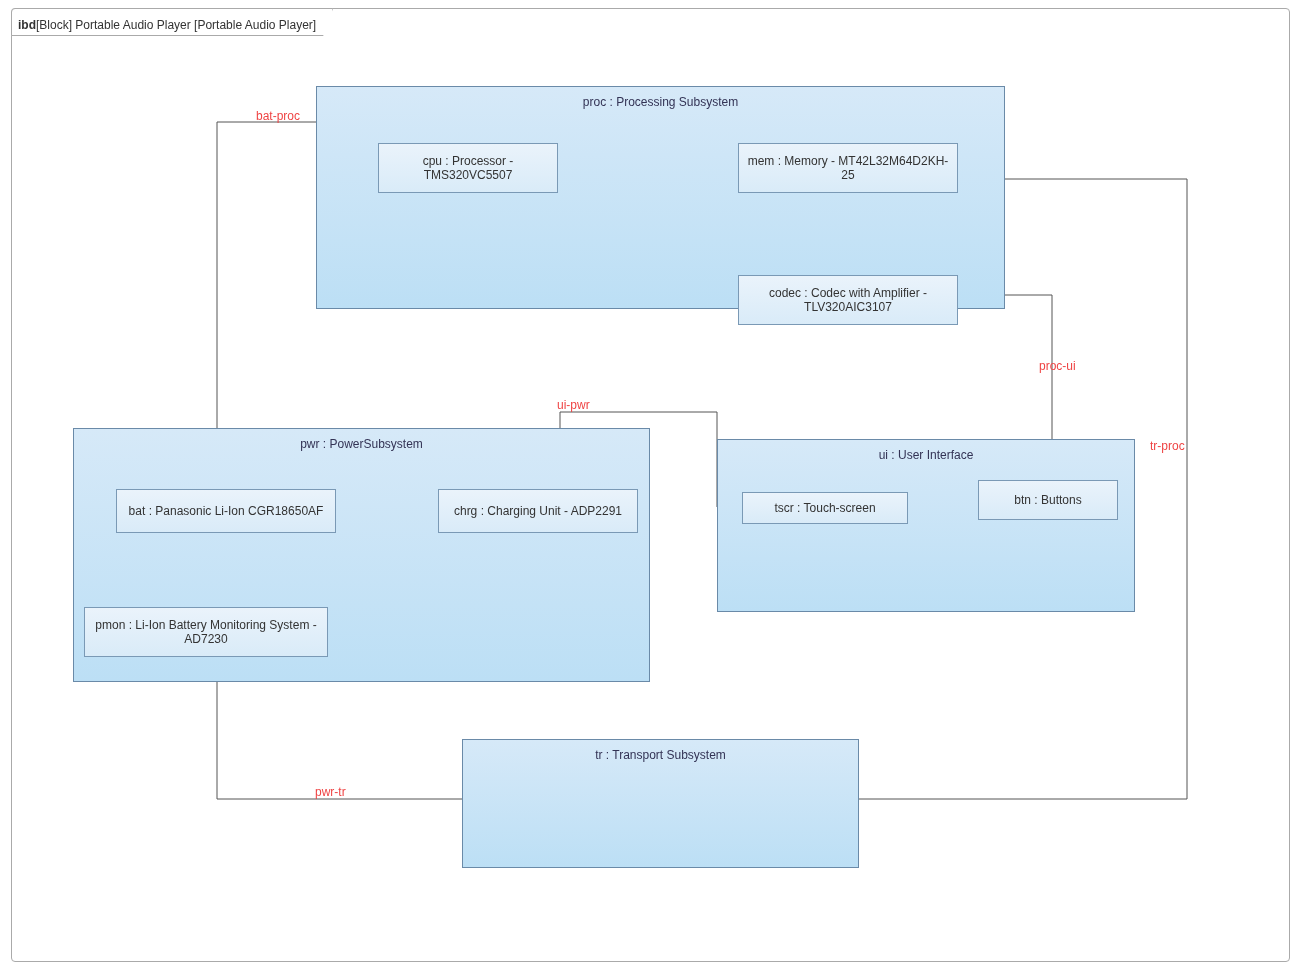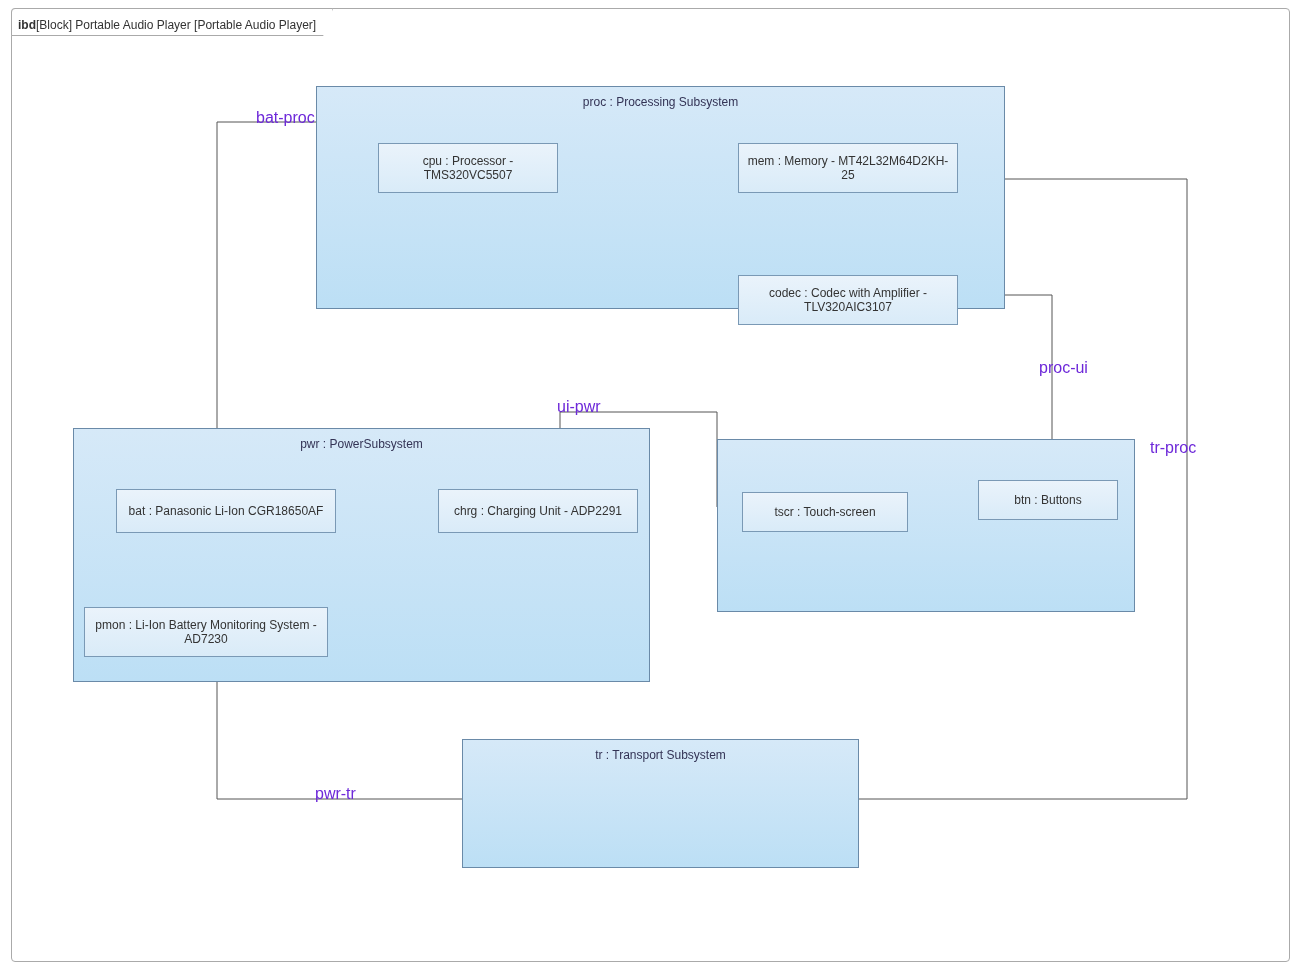--- a/index.html
+++ b/index.html
@@ -58,22 +58,22 @@
     display: flex;
     align-items: center;
     justify-content: center;
     text-align: center;
     padding: 8px 6px;
     font-size: 12px;
     color: #333;
   }
   .label {
     position: absolute;
-    font-size: 16px;
-    color: #6d28d9;
+    font-size: 12px;
+    color: #ef4444;
     white-space: nowrap;
     text-align: center;
   }
   svg.wires {
     position: absolute;
     left: 0; top: 0;
     width: 1279px;
     height: 954px;
     pointer-events: none;
   }
@@ -136,21 +136,22 @@
   </div>
 
   <div class="subsystem" style="left:61px; top:419px; width:577px; height:254px;">
     <div class="title">pwr : PowerSubsystem</div>
     <div class="part" style="left:42px;  top:60px;  width:220px; height:44px;">bat : Panasonic Li-Ion CGR18650AF</div>
     <div class="part" style="left:364px; top:60px;  width:200px; height:44px;">chrg : Charging Unit - ADP2291</div>
     <div class="part" style="left:10px;  top:178px; width:244px; height:50px;">pmon : Li-Ion Battery Monitoring System - AD7230</div>
   </div>
 
   <div class="subsystem" style="left:705px; top:430px; width:418px; height:173px;">
-    <div class="part" style="left:24px;  top:52px; width:166px; height:40px;">tscr : Touch-screen</div>
+    <div class="title">ui : User Interface</div>
+    <div class="part" style="left:24px;  top:52px; width:166px; height:32px;">tscr : Touch-screen</div>
     <div class="part" style="left:260px; top:40px; width:140px; height:40px;">btn : Buttons</div>
   </div>
 
   <div class="subsystem" style="left:450px; top:730px; width:397px; height:129px;">
     <div class="title">tr : Transport Subsystem</div>
   </div>
 
 </div>
 
 </body></html>

